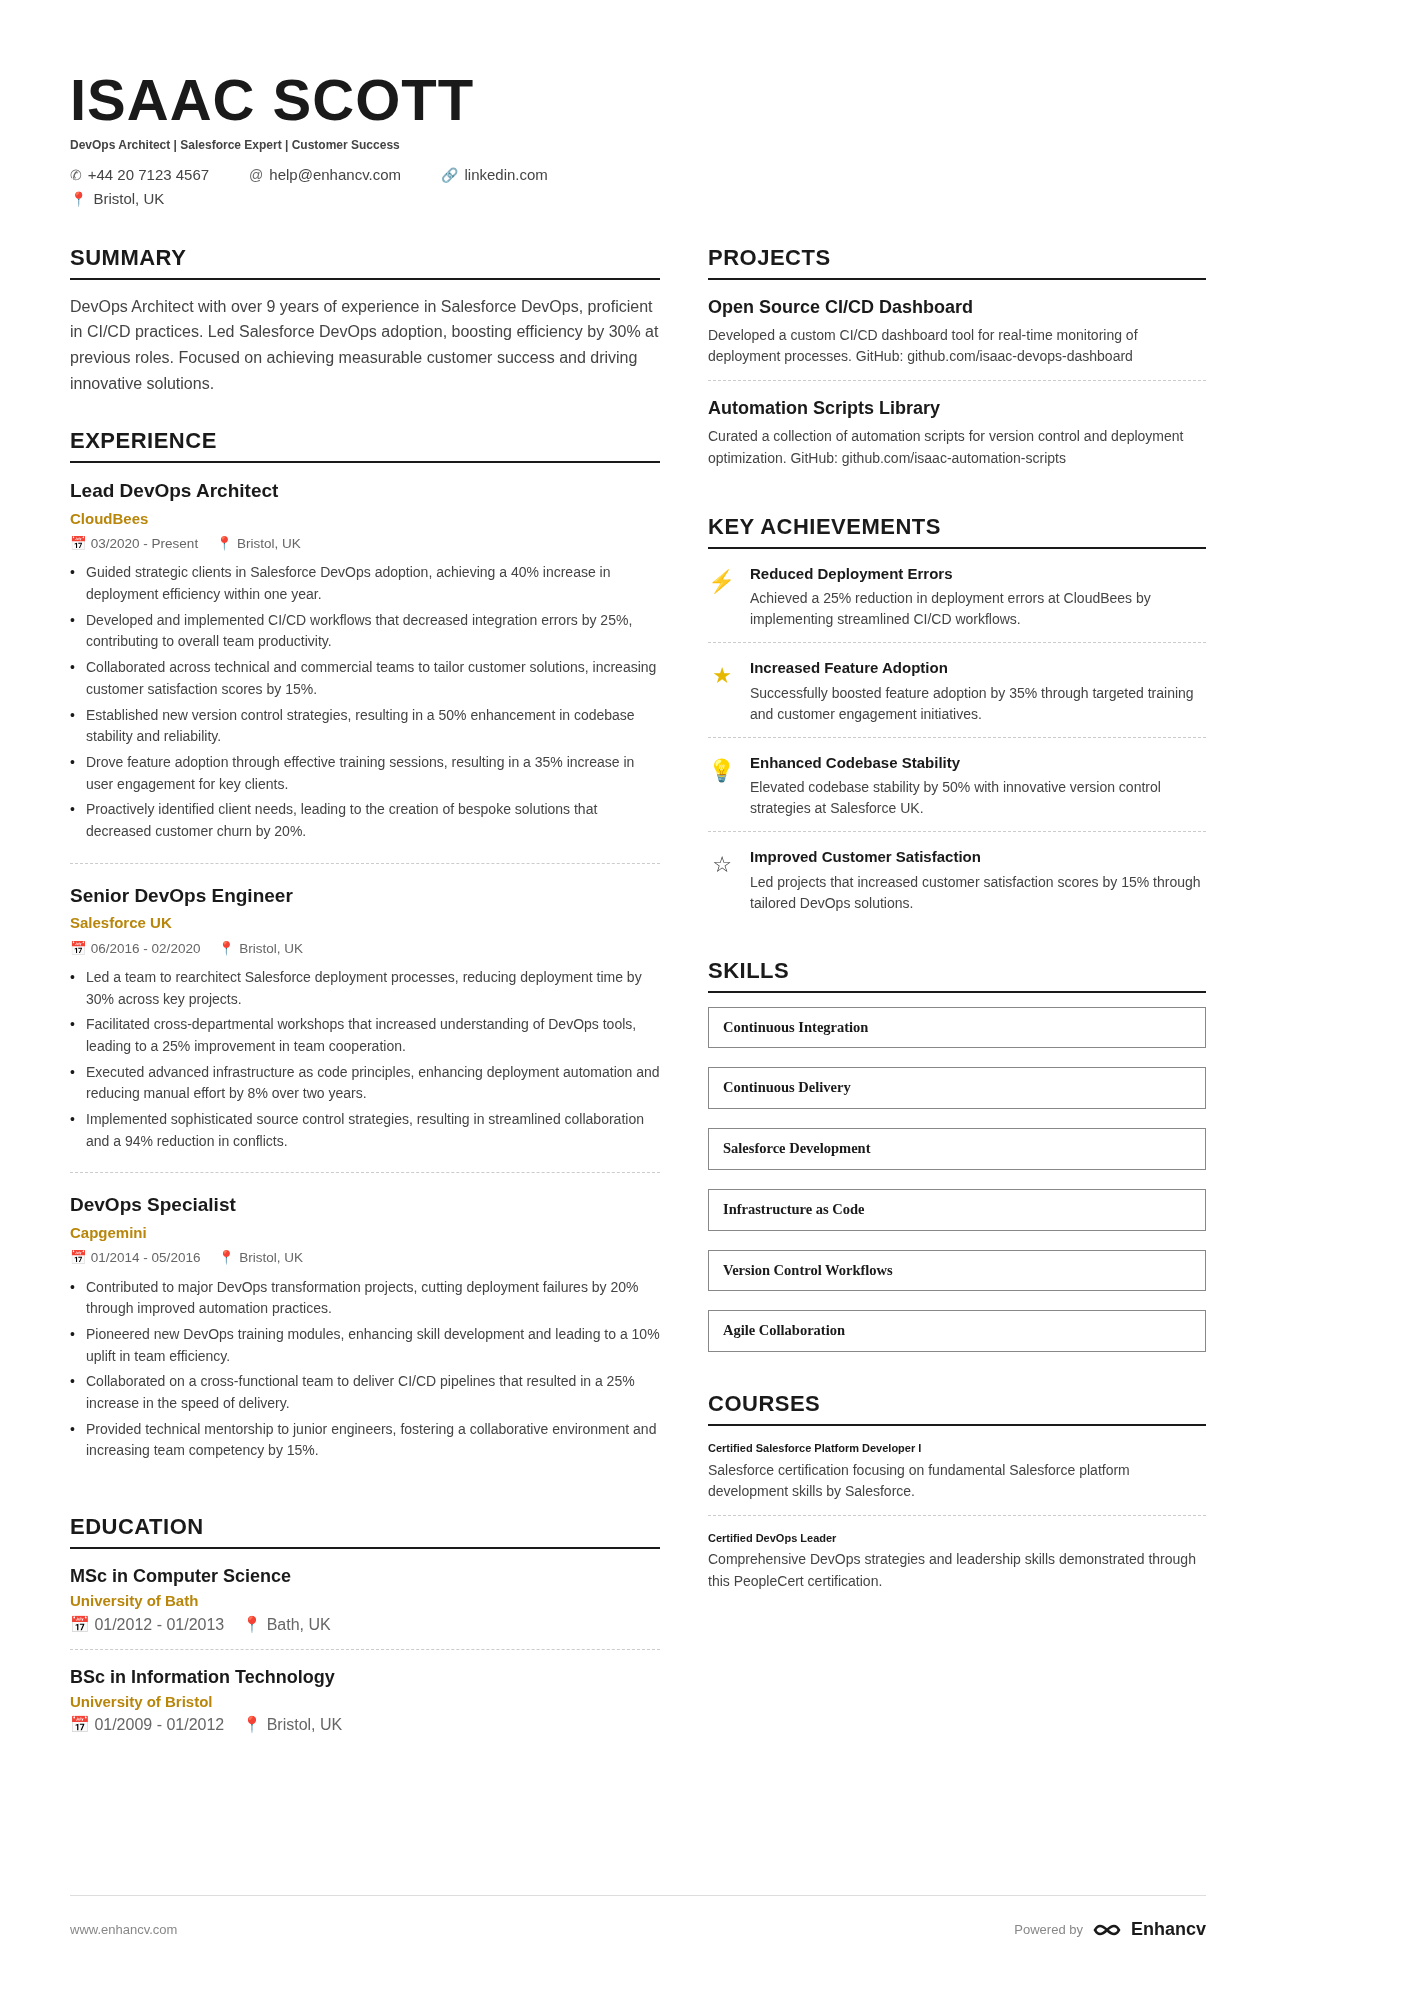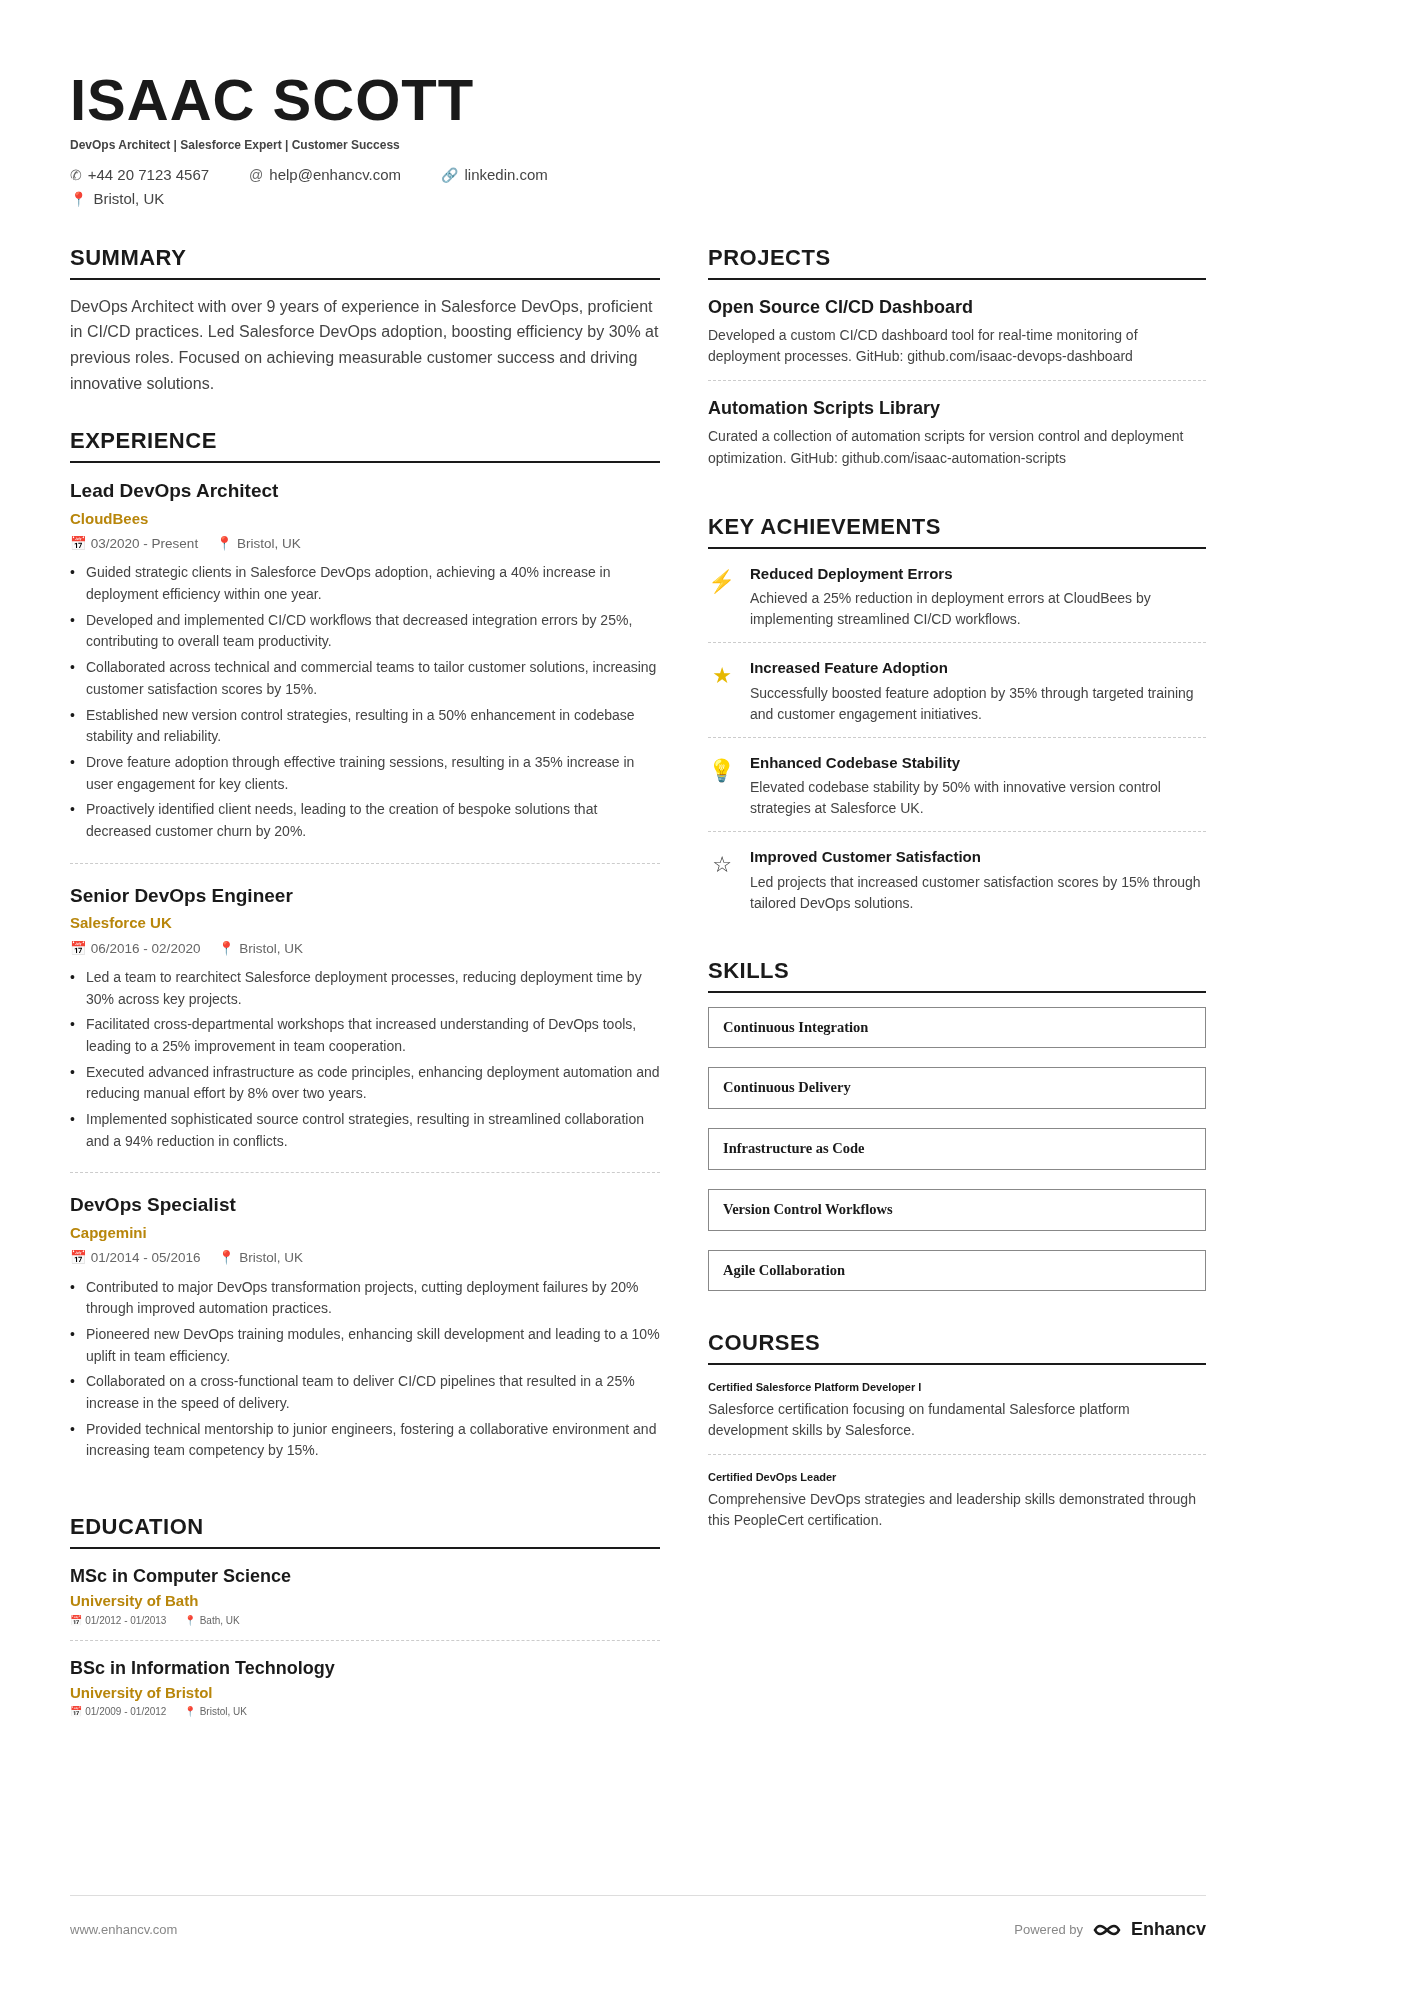--- a/index.html
+++ b/index.html
@@ -148,21 +148,21 @@
       color: #1a1a1a;
     }
     .edu-school {
       font-size: 15px;
       font-weight: 700;
       color: #b8860b;
     }
     .edu-meta {
       display: flex;
       gap: 18px;
-      font-size: 10px;
+      font-size: 16px;
       color: #666;
     }
     
     .project-entry {
       margin-bottom: 14px;
       padding-bottom: 12px;
       border-bottom: 1px dashed #ccc;
     }
     .project-entry:last-child {
       border-bottom: none;
@@ -462,20 +462,21 @@
             <div class="achievement-desc">Led projects that increased customer satisfaction scores by 15% through tailored DevOps solutions.</div>
           </div>
         </div>
       </div>
 
       <div class="section">
         <div class="section-title">SKILLS</div>
         <div class="skills-list">
           <div class="skill-row">Continuous Integration</div>
           <div class="skill-row">Continuous Delivery</div>
+          <div class="skill-row">Salesforce Development</div>
           <div class="skill-row">Infrastructure as Code</div>
           <div class="skill-row">Version Control Workflows</div>
           <div class="skill-row">Agile Collaboration</div>
         </div>
       </div>
 
       <div class="section">
         <div class="section-title">COURSES</div>
 
         <div class="course-entry">

